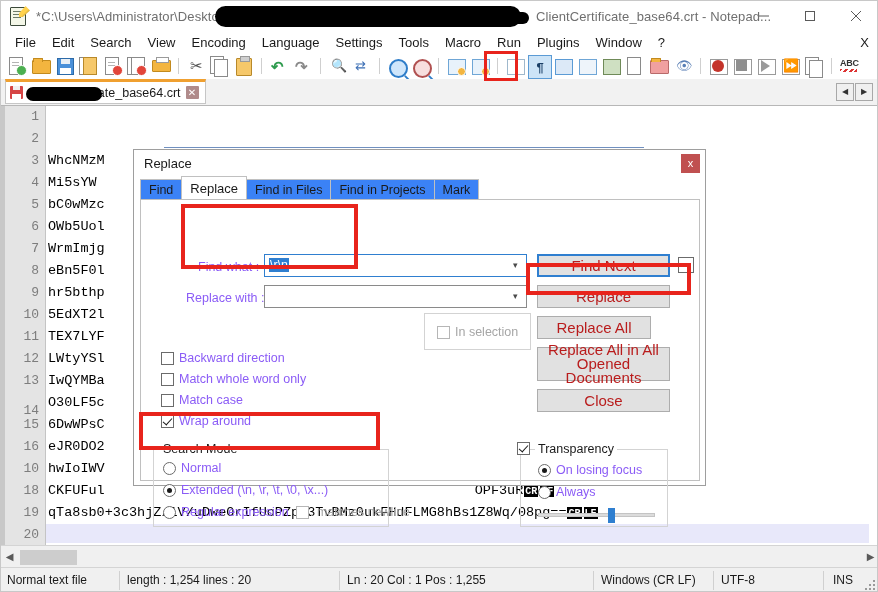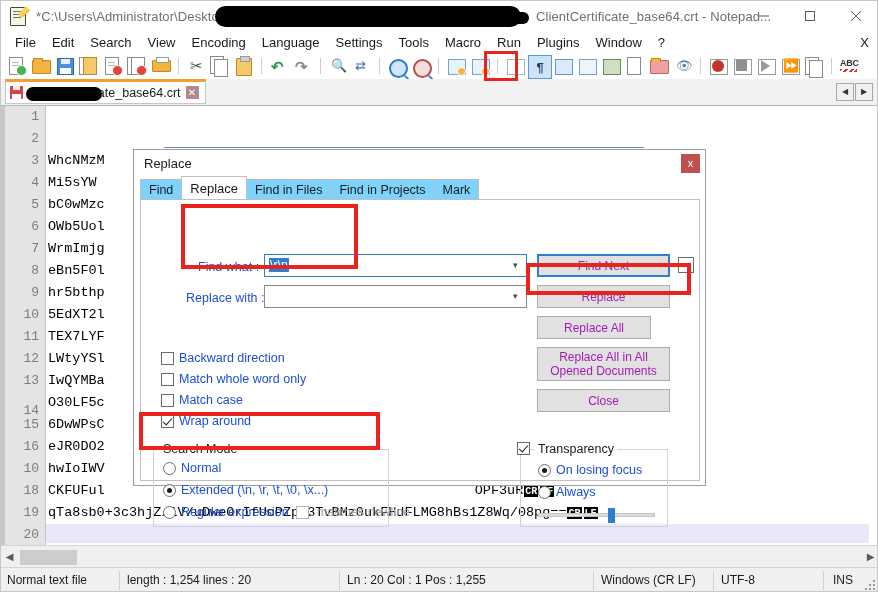--- a/index.html
+++ b/index.html
@@ -424,21 +424,21 @@
     font-size:11px; line-height:19px; text-align:center;
   }
   .tabs {
     position:absolute; left:6px; top:27px;
     display:flex; align-items:flex-end;
     height:22px;
   }
   .dtab {
     height:20px;
     padding:0 8px;
-    background:#7dd3fc;
+    background:#3b82f6;
     border:1px solid #c0c0c0;
     border-bottom:none;
     font-size:12.5px;
     line-height:20px;
     color:#1a1a1a;
     margin-right:-1px;
     box-sizing:border-box;
   }
   .dtab.active {
     background:#ffffff;
@@ -450,21 +450,21 @@
   }
   .dlg-body {
     position:absolute; left:6px; top:49px;
     width:560px; height:282px;
     background:#ffffff;
     border:1px solid #c0c0c0;
     box-sizing:border-box;
   }
   .lbl {
     position:absolute;
-    font-size:12.5px; color:#1d4ed8;
+    font-size:12.5px; color:#8b5cf6;
     white-space:nowrap;
   }
   .combo {
     position:absolute;
     height:23px;
     background:#ffffff;
     border:1px solid #8a8a8a;
     box-sizing:border-box;
   }
   .combo.focus { border:1px solid #2f7fd0; }
@@ -482,22 +482,22 @@
   .combo .txt .sel {
     background:#2f7fd0;
     color:#ffffff;
     padding:0 1px;
   }
   .btn {
     position:absolute;
     background:#e1e1e1;
     border:1px solid #adadad;
     box-sizing:border-box;
-    font-size:12px;
-    color:#a21caf;
+    font-size:15px;
+    color:#b91c1c;
     text-align:center;
     display:flex; align-items:center; justify-content:center;
     line-height:14px;
   }
   .btn.primary { border:2px solid #2f7fd0; }
   .cb {
     position:absolute;
     width:13px; height:13px;
     background:#ffffff;
     border:1px solid #6b6b6b;
@@ -845,20 +845,24 @@
         <div class="txt"><span class="sel">\r\n</span></div>
         <div class="arrow">▾</div>
       </div>
 
       <div class="lbl" style="left:45px; top:91px;">Replace with :</div>
       <div class="combo" style="left:123px; top:85px; width:263px;">
         <div class="txt"></div>
         <div class="arrow">▾</div>
       </div>
 
+      <div class="inselbox" style="left:283px; top:113px; width:107px; height:37px;">
+        <div class="cb disabled" style="left:12px; top:12px;"></div>
+        <div class="lbl dis" style="left:30px; top:11px;">In selection</div>
+      </div>
 
       <div class="btn primary" style="left:396px; top:54px; width:133px; height:23px;">Find Next</div>
       <div class="btn" style="left:396px; top:85px; width:133px; height:23px;">Replace</div>
       <div class="btn" style="left:396px; top:116px; width:114px; height:23px;">Replace All</div>
       <div class="btn" style="left:396px; top:147px; width:133px; height:34px;">Replace All in All Opened Documents</div>
       <div class="btn" style="left:396px; top:189px; width:133px; height:23px;">Close</div>
 
       <div class="cb" style="left:537px; top:57px; width:16px; height:16px;"></div>
 
       <div class="cb" style="left:20px; top:152px;"></div>

